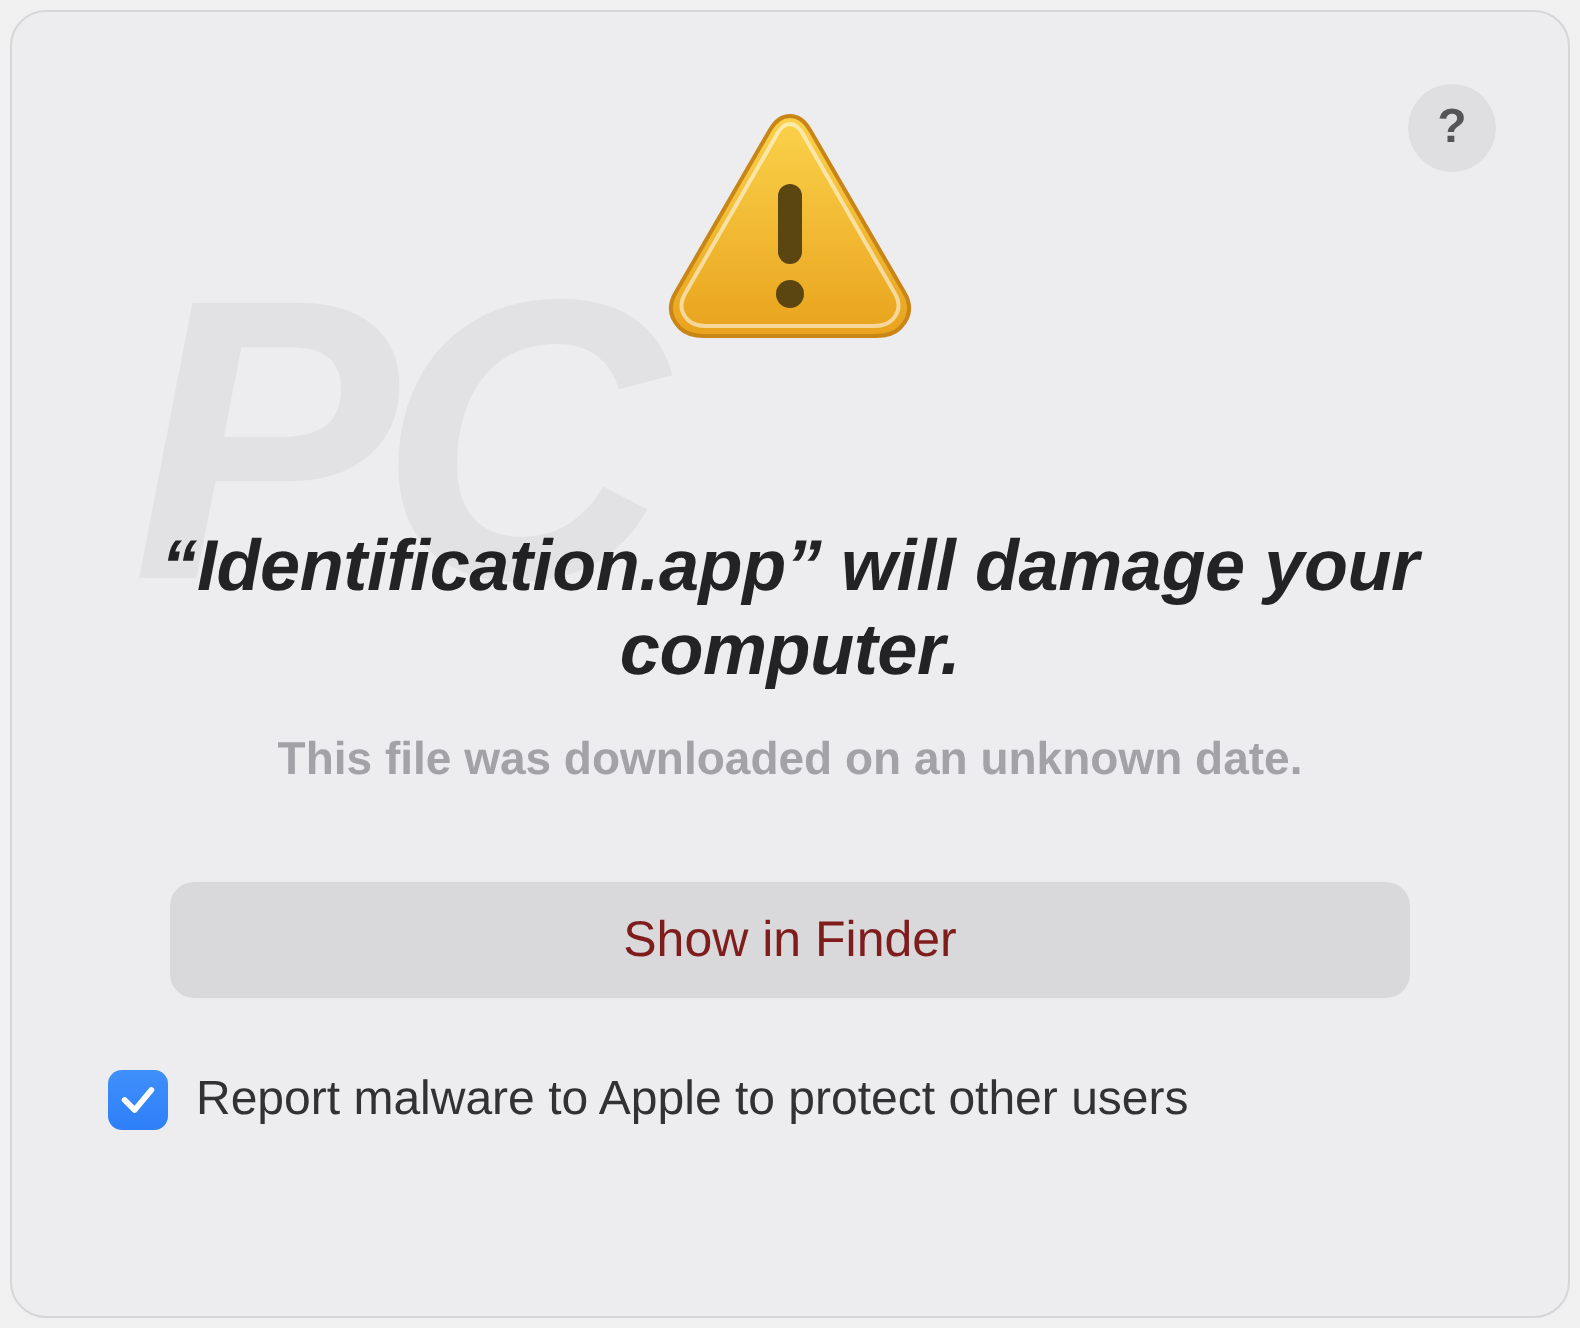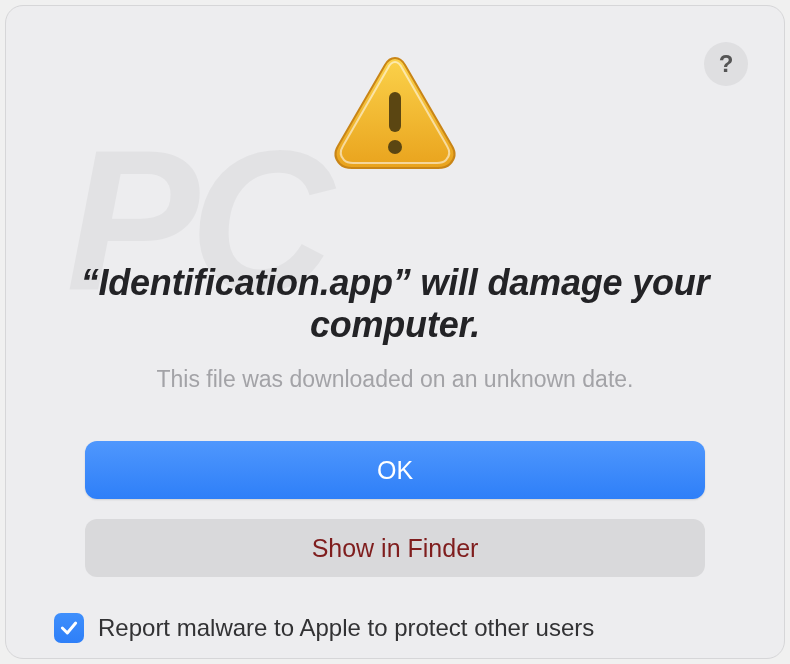--- a/index.html
+++ b/index.html
@@ -54,21 +54,21 @@
       color: #232326;
       text-align: center;
       letter-spacing: -0.2px;
       font-style: italic;
     }
     .subtitle {
       margin-top: 20px;
       font-size: 23px;
       color: #a3a3a7;
       text-align: center;
-      font-weight: 400;
+      font-weight: 700;
     }
     .buttons {
       margin-top: 48px;
       width: 620px;
       display: flex;
       flex-direction: column;
       gap: 20px;
     }
     .btn {
       height: 58px;
@@ -173,23 +173,20 @@
                Q 61 12 65 12 Z" fill="none" stroke="rgba(255,255,255,0.55)" stroke-width="2"></path>
       <rect x="59" y="42" width="12" height="40" rx="6" fill="#5b4612"></rect>
       <circle cx="65" cy="97" r="7" fill="#5b4612"></circle>
     </svg>
   </div>
 
   <div class="title">“Identification.app” will damage your computer.</div>
   <div class="subtitle">This file was downloaded on an unknown date.</div>
 
   <div class="buttons">
-    <button class="btn btn-primary">
-      <span>OK</span>
-    </button>
     <button class="btn btn-secondary">
       <span>Show in Finder</span>
     </button>
   </div>
 
   <div class="checkbox-row">
     <div class="checkbox">
       <svg viewBox="0 0 24 24">
         <path d="M4 12 L10 18 L20 6" fill="none" stroke="#fff" stroke-width="3.5" stroke-linecap="round" stroke-linejoin="round"></path>
       </svg>

